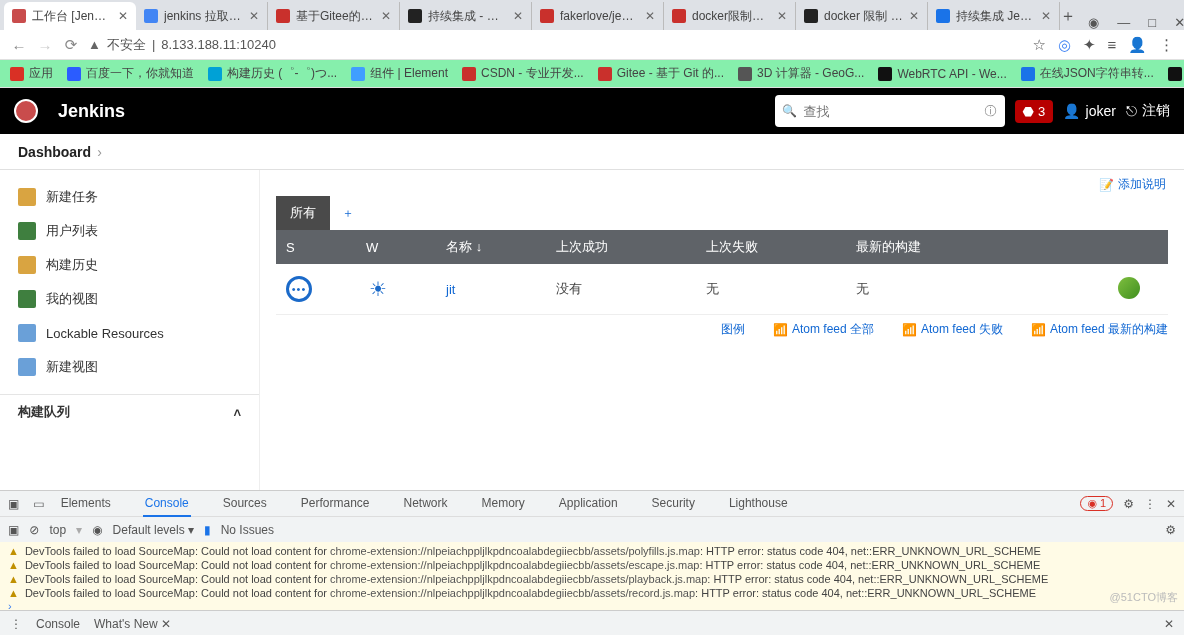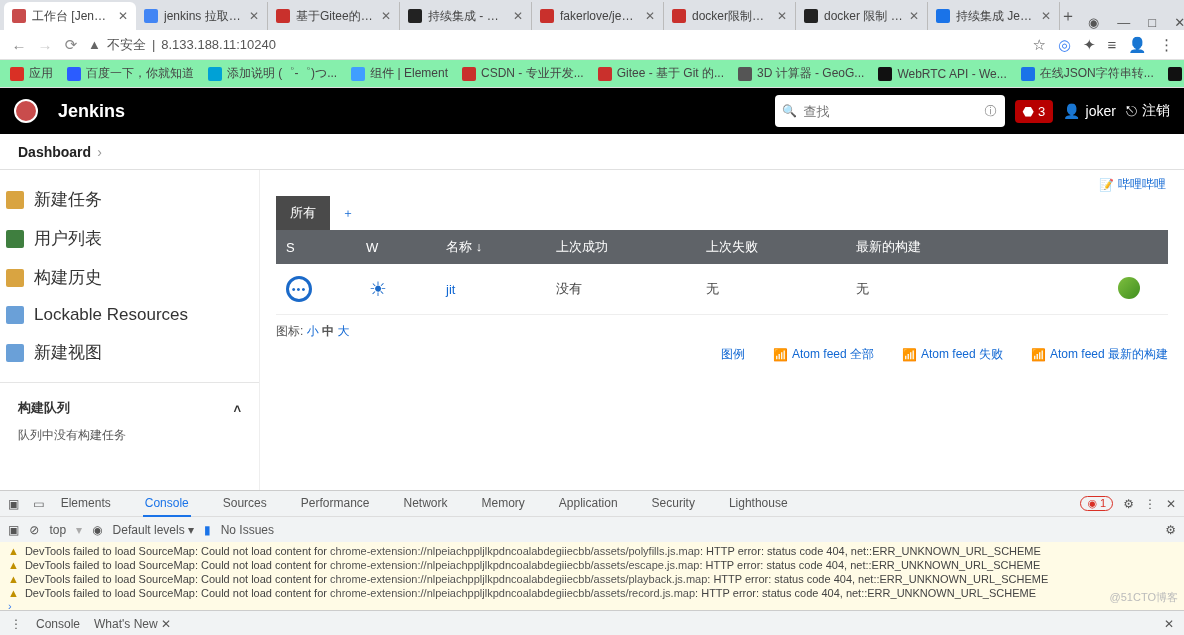--- a/index.html
+++ b/index.html
@@ -28,23 +28,23 @@
 .searchwrap{margin-left:auto;display:flex;align-items:center;background:#fff;border-radius:4px;height:32px;width:230px;padding:0 8px;color:#555}
 .searchwrap input{border:none;outline:none;flex:1;font-size:13px}
 .badge{display:flex;align-items:center;gap:4px;background:#b70000;border-radius:4px;padding:4px 8px;font-size:13px}
 .user,.logout{display:flex;align-items:center;gap:5px;font-size:14px}
 
 .crumbs{height:36px;border-bottom:1px solid #e0e0e0;display:flex;align-items:center;padding:0 18px;font-size:14px;font-weight:bold;color:#222}
 .crumbs .sep{color:#999;margin:0 6px;font-weight:normal}
 
 .pagebody{display:flex;height:320px}
 .sidepanel{width:260px;border-right:1px solid #eee;padding:10px 0}
-.sideitem{display:flex;align-items:center;gap:10px;padding:8px 6px;font-size:17px;color:#333}
+.sideitem{display:flex;align-items:center;gap:10px;padding:8px 18px;font-size:13px;color:#333}
 .sideitem .sicon{width:18px;height:18px;border-radius:2px}
-.sidesection{border-top:1px solid #e5e5e5;margin-top:10px;padding:16px 18px 4px;display:flex;align-items:center;justify-content:space-between;font-weight:bold;font-size:13px}
+.sidesection{border-top:1px solid #e5e5e5;margin-top:10px;padding:8px 18px 4px;display:flex;align-items:center;justify-content:space-between;font-weight:bold;font-size:13px}
 .sidenote{padding:6px 18px;font-size:12px;color:#555}
 .mainpanel{flex:1;padding:8px 16px;position:relative}
 .adddesc{position:absolute;right:18px;top:6px;color:#1268d3;font-size:12px;display:flex;align-items:center;gap:4px}
 .tabs{display:flex;align-items:flex-end;margin-top:18px}
 .tabs .t{padding:8px 14px;background:#4a4a4a;color:#fff;font-size:13px}
 .tabs .plus{padding:8px 12px;color:#1268d3}
 .jtable{width:100%;border-collapse:collapse}
 .jtable th{background:#5f6368;color:#fff;font-weight:normal;text-align:left;padding:8px 10px;font-size:13px}
 .jtable td{padding:12px 10px;border-bottom:1px solid #eee;font-size:13px;color:#444}
 .statcircle{width:26px;height:26px;border:3px solid #1b6ac9;border-radius:50%;display:flex;align-items:center;justify-content:center;color:#1b6ac9;font-size:11px;letter-spacing:1px}
@@ -151,21 +151,21 @@
       <div class="bm">
         <span class="bmicon" style="background:#d93025"></span>
         <span>应用</span>
       </div>
       <div class="bm">
         <span class="bmicon" style="background:#2b5cff"></span>
         <span>百度一下，你就知道</span>
       </div>
       <div class="bm">
         <span class="bmicon" style="background:#00a1d6"></span>
-        <span>添加说明 (゜-゜)つ...</span>
+        <span>构建历史 (゜-゜)つ...</span>
       </div>
       <div class="bm">
         <span class="bmicon" style="background:#409eff"></span>
         <span>组件 | Element</span>
       </div>
       <div class="bm">
         <span class="bmicon" style="background:#c9302c"></span>
         <span>CSDN - 专业开发...</span>
       </div>
       <div class="bm">
@@ -229,38 +229,41 @@
         </div>
         <div class="sideitem">
           <span class="sicon" style="background:#3f7f3f"></span>
           <span>用户列表</span>
         </div>
         <div class="sideitem">
           <span class="sicon" style="background:#d9a441"></span>
           <span>构建历史</span>
         </div>
         <div class="sideitem">
+          <span class="sicon" style="background:#3f7f3f"></span>
+          <span>我的视图</span>
+        </div>
+        <div class="sideitem">
           <span class="sicon" style="background:#6aa0d8"></span>
           <span>Lockable Resources</span>
         </div>
         <div class="sideitem">
           <span class="sicon" style="background:#6aa0d8"></span>
           <span>新建视图</span>
         </div>
       </div>
     <div class="sidesection">
       <span>构建队列</span>
       <span>˄</span>
     </div>
-    <div class="sidenote">队列中没有构建任务</div>
   </div>
   <div class="mainpanel">
     <a class="adddesc link">
       <span>📝</span>
-      <span>哔哩哔哩</span>
+      <span>添加说明</span>
     </a>
     <div class="tabs">
       <div class="t">所有</div>
       <div class="plus">＋</div>
     </div>
     <table class="jtable">
       <thead>
           <tr>
         <th style="width:80px">S</th>
         <th style="width:80px">W</th>
@@ -280,26 +283,20 @@
               <span class="weather">☀</span>
             </td>
         <td><a class="link">jit</a></td>
         <td>没有</td>
         <td>无</td>
         <td>无</td>
         <td><span class="buildicon"></span></td>
       </tr>
         </tbody>
     </table>
-    <div class="iconsize">
-      <span>图标:</span>
-      <a>小</a>
-      <span style="font-weight:bold">中</span>
-      <a>大</a>
-    </div>
     <div class="feeds">
       <a>图例</a>
       <a>
           <span>📶</span>
           <span>Atom feed 全部</span>
         </a>
       <a>
           <span>📶</span>
           <span>Atom feed 失败</span>
         </a>

